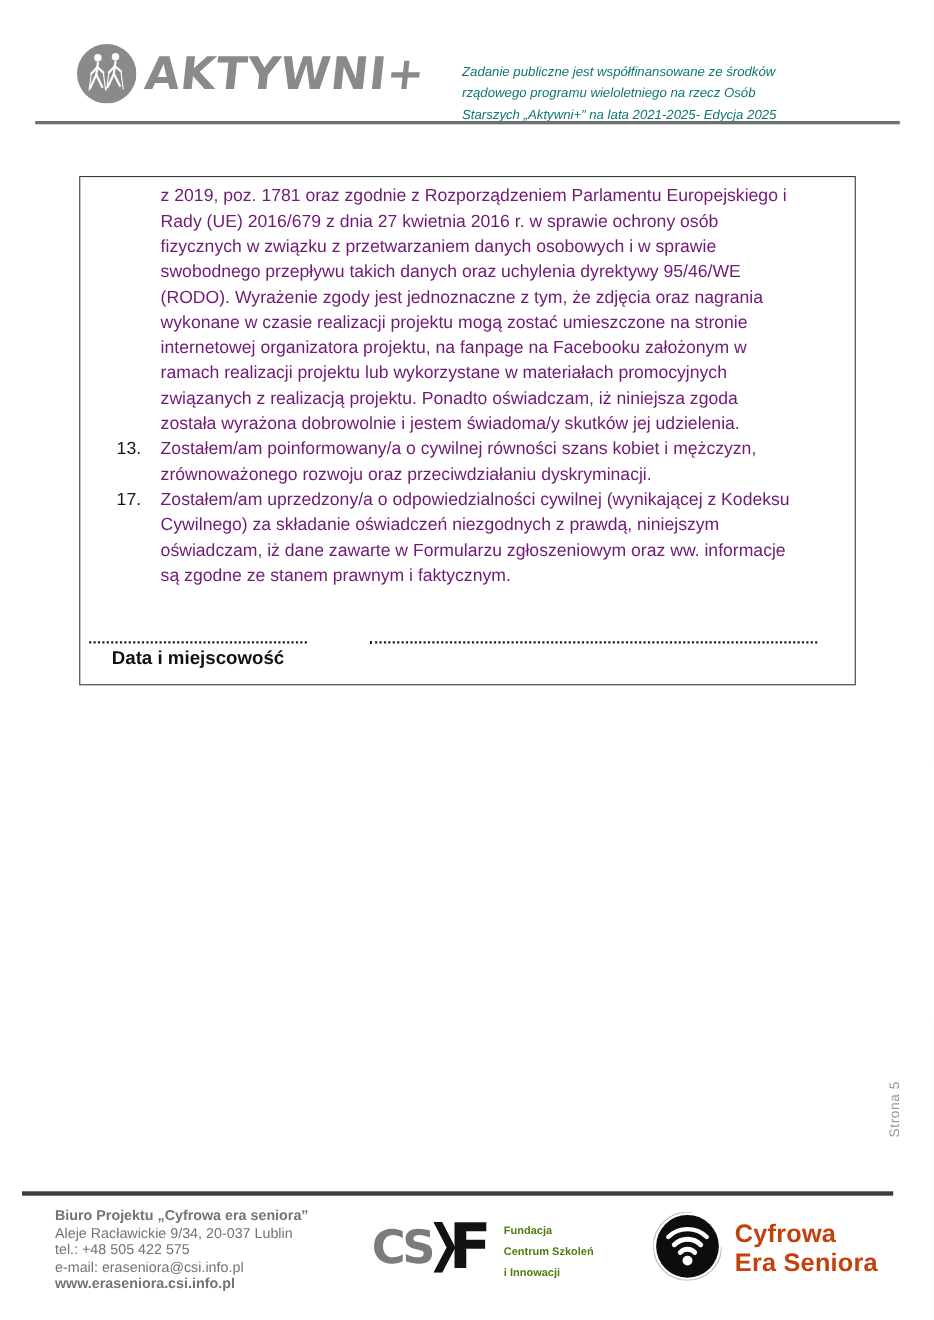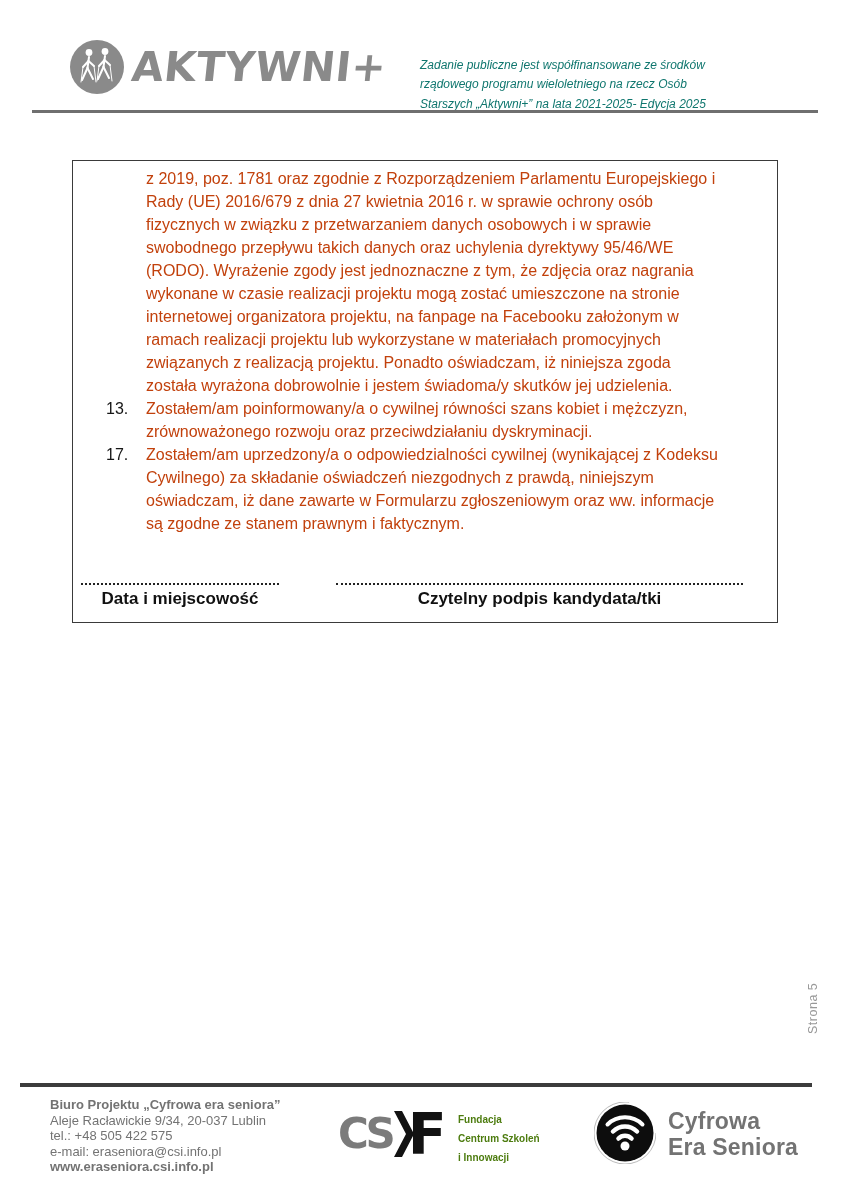--- a/index.html
+++ b/index.html
@@ -25,21 +25,21 @@
   .header-rule { position:absolute; left:32px; top:110px; width:786px; height:3px; background:#6f6f6f; }
 
   
   .decl-box {
     position:absolute; left:72px; top:160px; width:706px; height:463px;
     border:1.5px solid #3a3a3a; box-sizing:border-box;
   }
   .decl-items { position:absolute; left:33px; top:6px; right:5px; }
   .decl-item { display:flex; align-items:flex-start; }
   .decl-num { width:40px; flex:none; font-size:16px; line-height:23px; color:#161616; }
-  .decl-text { flex:1; font-size:16px; line-height:23px; color:#c2410c; }
+  .decl-text { flex:1; font-size:16px; line-height:23px; color:#701a75; }
 
   .sig-left  { position:absolute; left:8px;  top:414px; width:198px; text-align:center; }
   .sig-right { position:absolute; left:263px; top:414px; width:407px; text-align:center; }
   .sig-line  { height:8px; border-bottom:2px dotted #222; }
   .sig-label { margin-top:4px; font-size:17px; font-weight:bold; color:#111;text-align:center; }
 
   
   .page-num {
     position:absolute; left:806px; top:1034px;
     transform:rotate(-90deg); transform-origin:left top;
@@ -62,21 +62,21 @@
     color:#121212; line-height:1; margin-left:-3px;
   }
   .csi-name {
     position:absolute; left:458px; top:1110px;
     font-size:10px; line-height:19px; font-weight:600; color:#4d7c0f;
   }
 
   .ces-logo { position:absolute; left:594px; top:1102px; width:62px; height:62px; }
   .ces-name {
     position:absolute; left:668px; top:1108px;
-    font-size:23px; line-height:26px; font-weight:800; color:#737373; letter-spacing:0.2px;
+    font-size:23px; line-height:26px; font-weight:800; color:#c2410c; letter-spacing:0.2px;
   }
 </style>
 </head>
 <body>
 
 <div class="page">
 
   <div class="logo">
     <svg class="logo-icon" viewBox="0 0 54 54">
       <circle cx="27" cy="27" r="27" fill="#8a8a8a"></circle>
@@ -138,21 +138,20 @@
 są zgodne ze stanem prawnym i faktycznym.</span>
       </div>
     </div>
 
     <div class="sig-left">
       <div class="sig-line"></div>
       <div class="sig-label">Data i miejscowość</div>
     </div>
     <div class="sig-right">
       <div class="sig-line"></div>
-      <div class="sig-label">Czytelny podpis kandydata/tki</div>
     </div>
   </div>
 
   <div class="page-num">Strona 5</div>
 
   <div class="footer-bar"></div>
 
   <div class="office">
     <div class="bold">Biuro Projektu „Cyfrowa era seniora”</div>
     <div>Aleje Racławickie 9/34, 20-037 Lublin</div>

